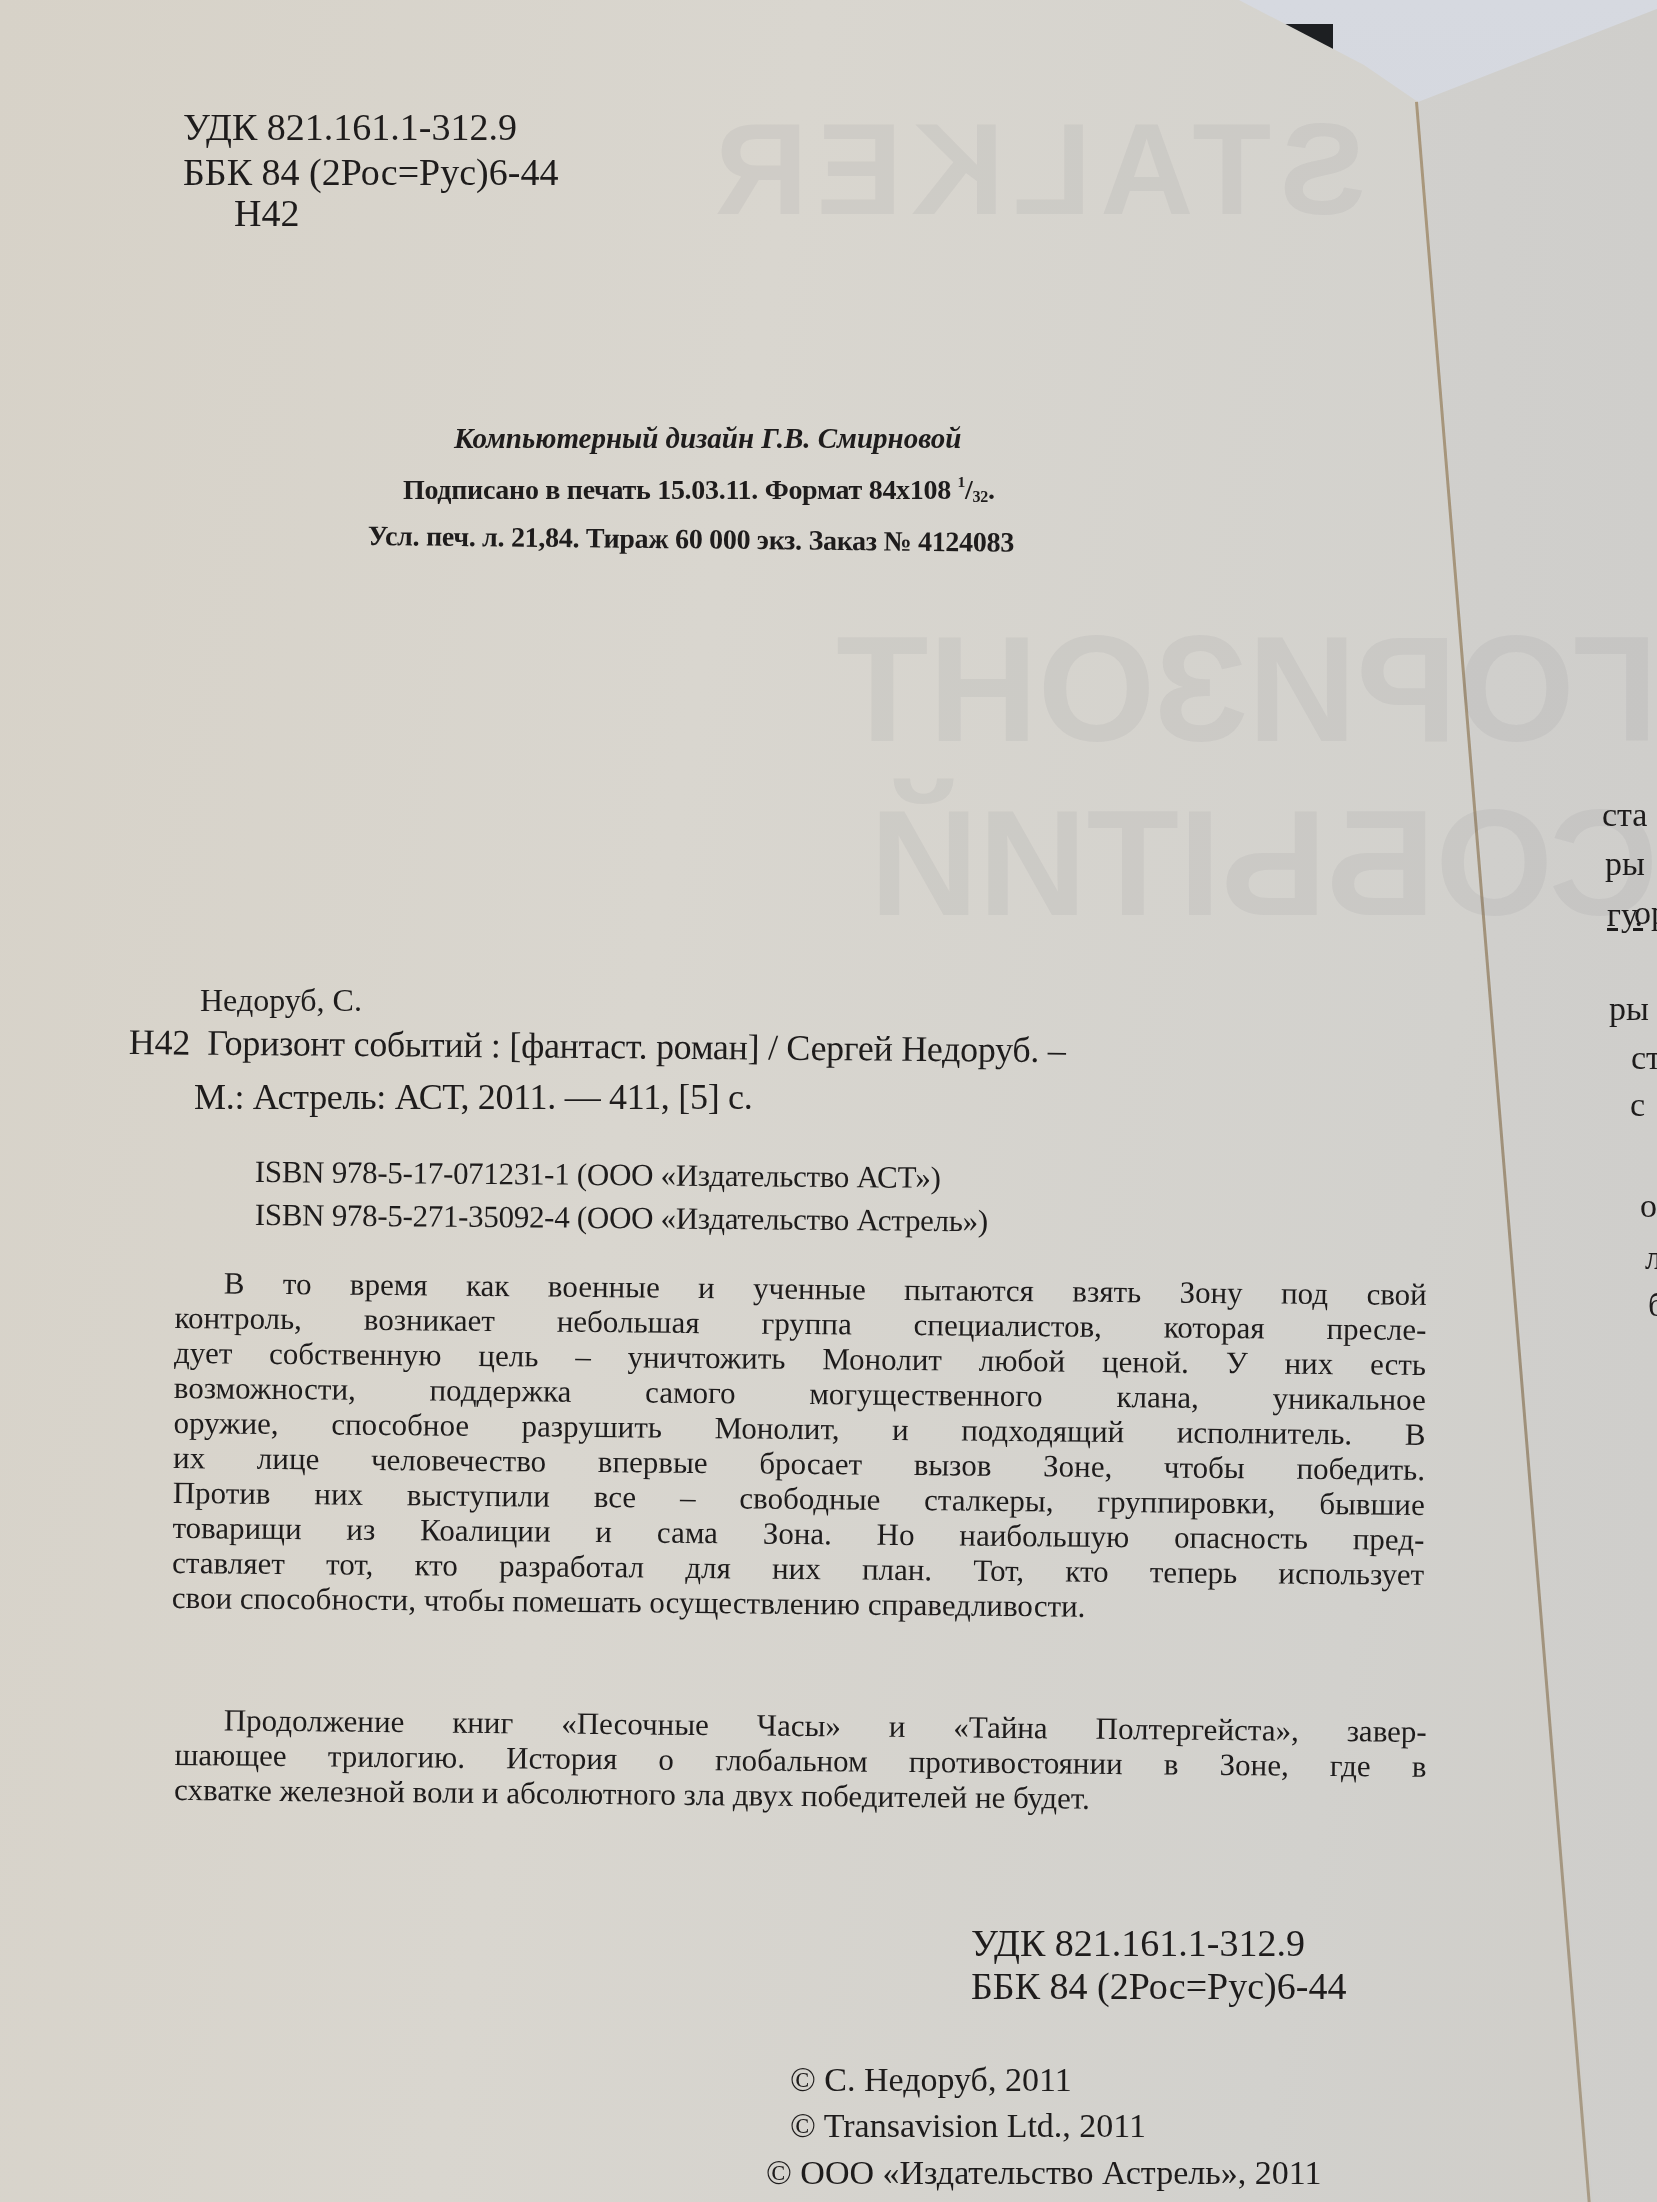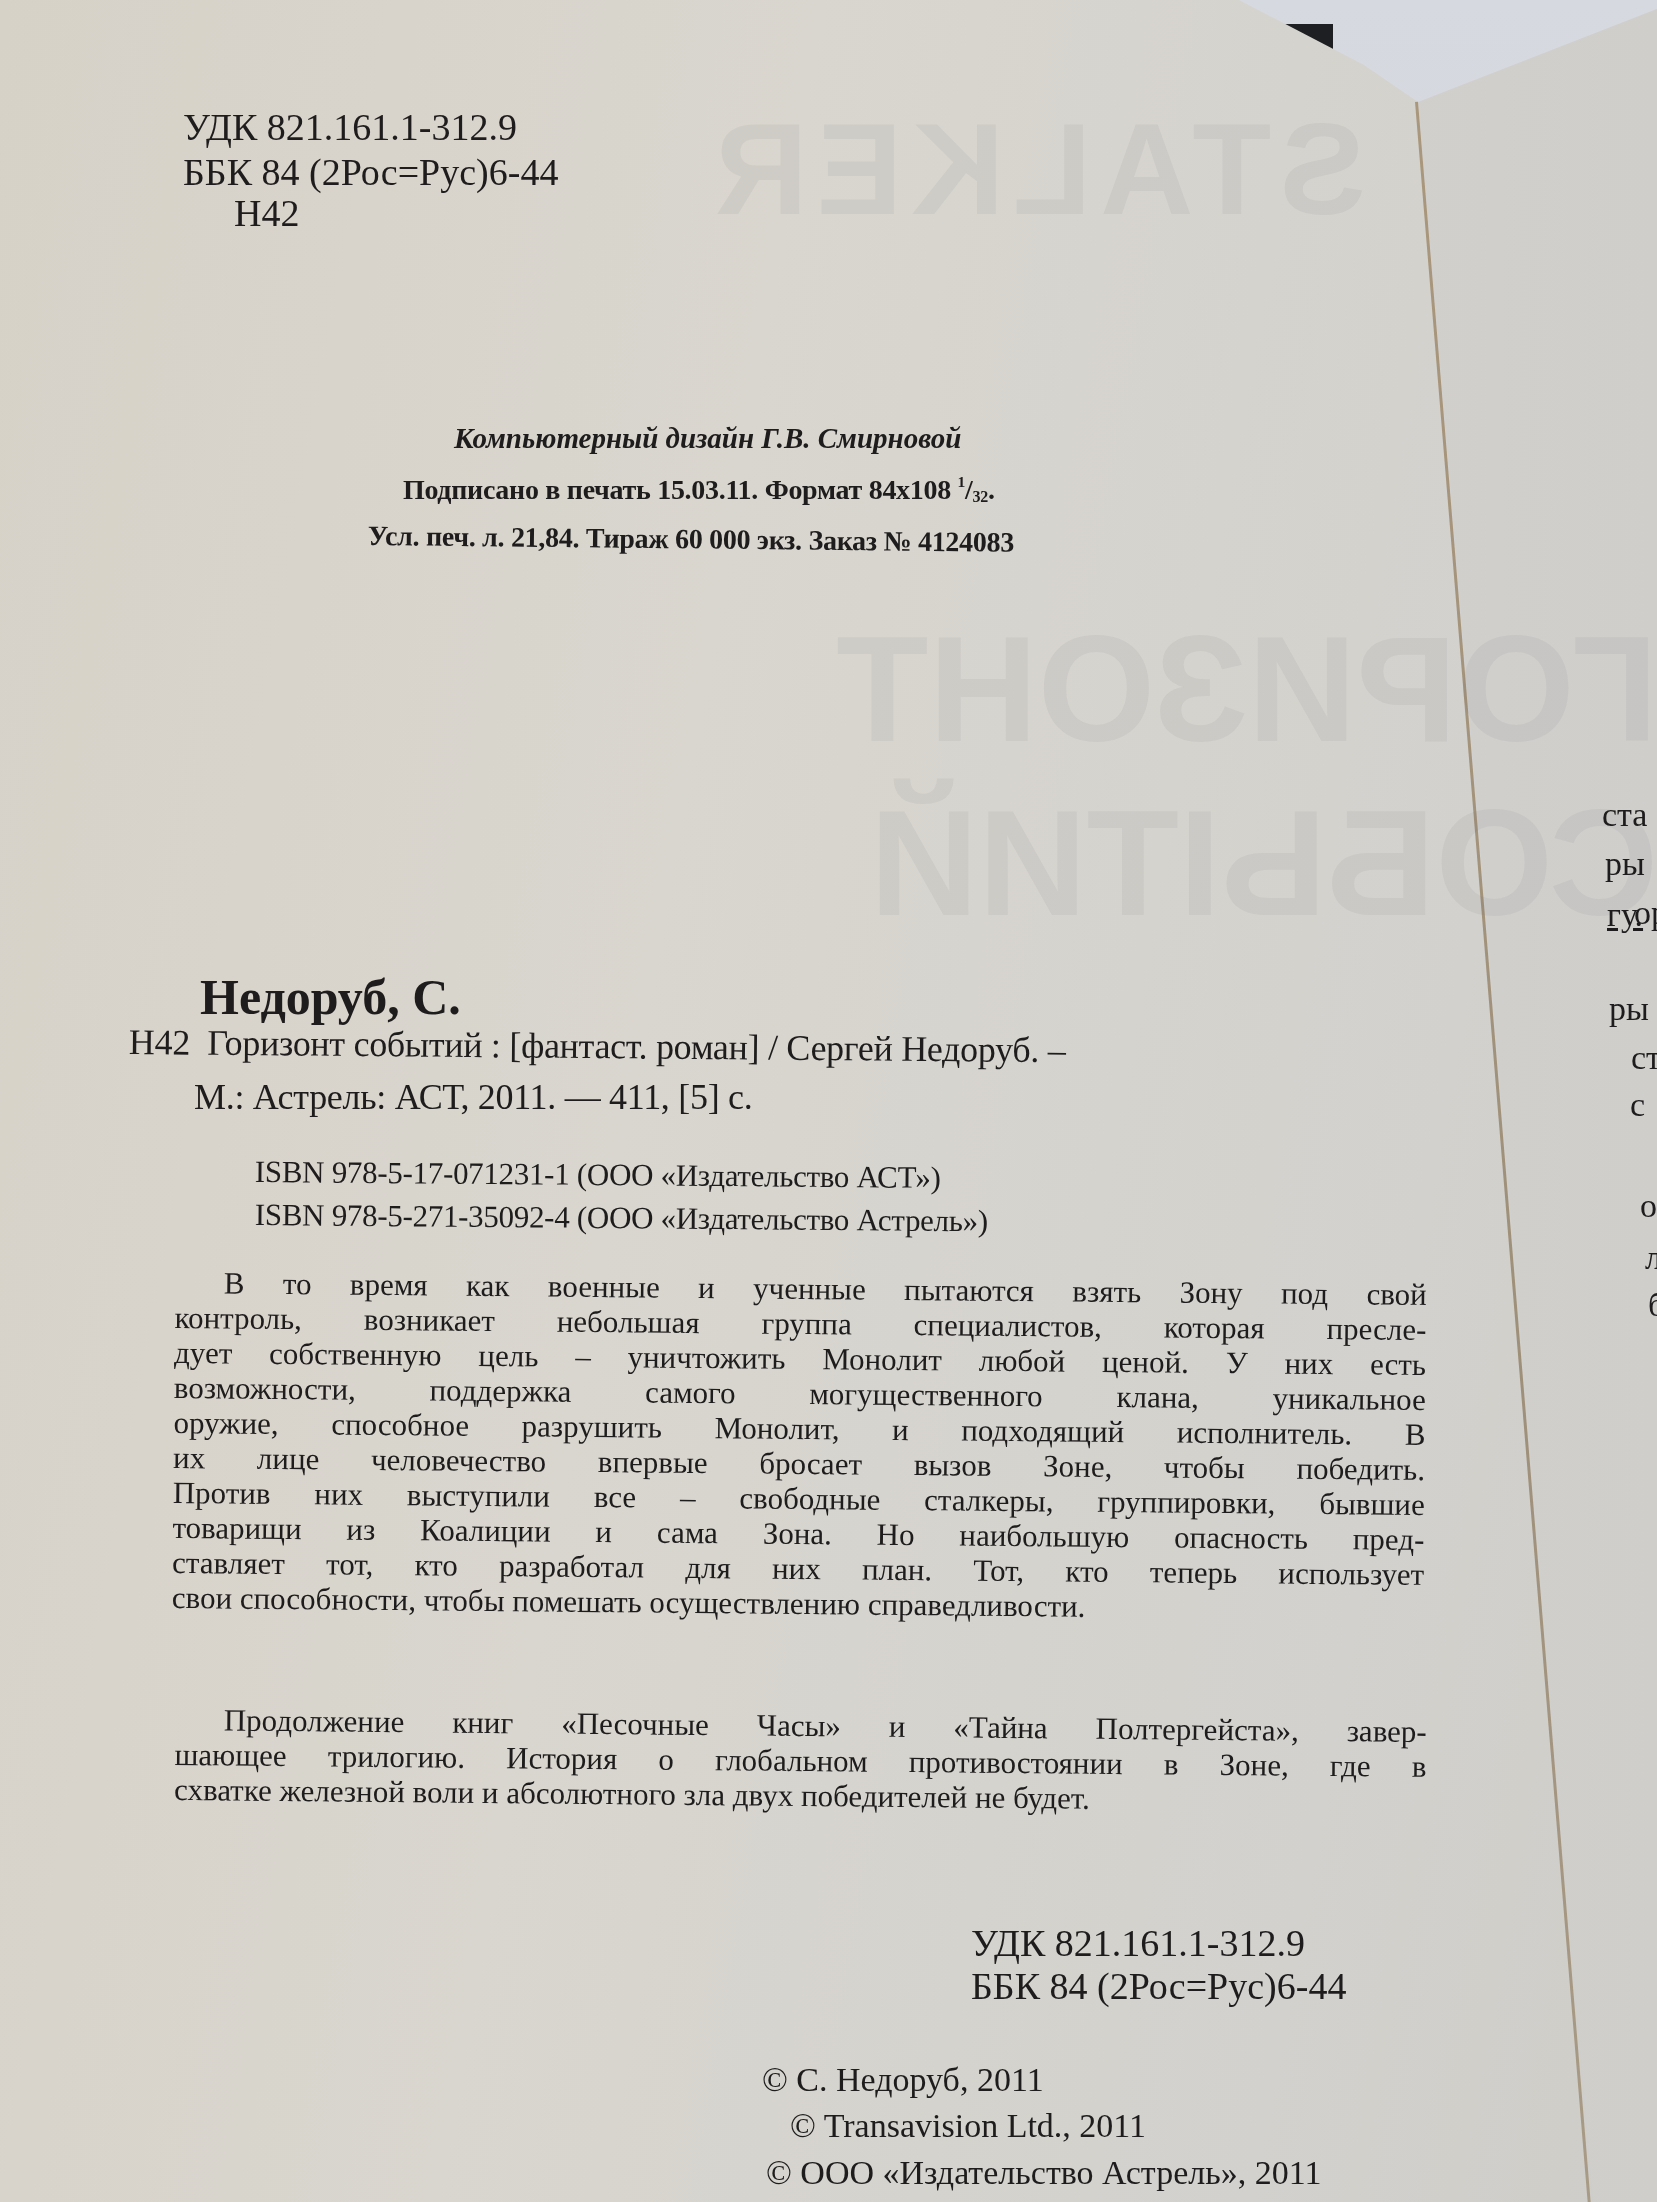--- a/index.html
+++ b/index.html
@@ -35,21 +35,21 @@
     opacity:0.75;
   }
   .bleed {
     position:absolute; color:rgba(90,90,95,0.07); font-family:"Liberation Sans",sans-serif;
     font-weight:bold; transform:scaleX(-1);
   }
   .t { position:absolute; white-space:nowrap; line-height:1; }
   .udk { font-size:38px; }
   .credit-italic { font-style:italic; font-weight:bold; font-size:29px; }
   .print { font-weight:bold; font-size:28px; letter-spacing:-0.3px; }
-  .author { font-weight:bold; font-size:50px; }
+  .author { font-weight:normal; font-size:32px;margin-top:12px; }
   .biblio { font-size:36px; letter-spacing:-0.3px; }
   .isbn { font-size:31px; letter-spacing:-0.3px; }
   .para {
     position:absolute; left:175px; width:1252px; font-size:31px; line-height:35px;
     text-align:justify; transform:rotate(0.55deg); transform-origin:left top;
   }
   .para .line { display:block; white-space:nowrap; text-align-last:justify; }
   .para .line.last { text-align-last:left; }
   .para .indent { padding-left:49px; }
   .copy { font-size:34px; }
@@ -102,21 +102,21 @@
 </div>
 <div class="para" style="top:1702px;">
   <span class="line indent">Продолжение книг «Песочные Часы» и «Тайна Полтергейста», завер-</span>
   <span class="line">шающее трилогию. История о глобальном противостоянии в Зоне, где в</span>
   <span class="line last">схватке железной воли и абсолютного зла двух победителей не будет.</span>
 </div>
 
 <div class="t udk" style="left:971px;top:1924px;">УДК 821.161.1-312.9</div>
 <div class="t udk" style="left:971px;top:1967px;">ББК 84 (2Рос=Рус)6-44</div>
 
-<div class="t copy" style="left:762px;top:2063px;">© С. Недоруб, 2011</div>
+<div class="t copy" style="left:790px;top:2063px;">© С. Недоруб, 2011</div>
 <div class="t copy" style="left:790px;top:2109px;text-align:right;">© Transavision Ltd., 2011</div>
 <div class="t copy" style="left:766px;top:2156px;">© ООО «Издательство Астрель», 2011</div>
 
 <div class="rp" style="left:1602px;top:796px;">ста</div>
 <div class="rp" style="left:1605px;top:845px;">ры</div>
 <div class="rp" style="left:1634px;top:894px;">ор</div>
 <div class="rp" style="left:1607px;top:896px;text-decoration:underline;">гу.</div>
 <div class="rp" style="left:1609px;top:990px;">ры</div>
 <div class="rp" style="left:1611px;top:1039px;margin-left:20px;">ст</div>
 <div class="rp" style="left:1630px;top:1086px;">с</div>

